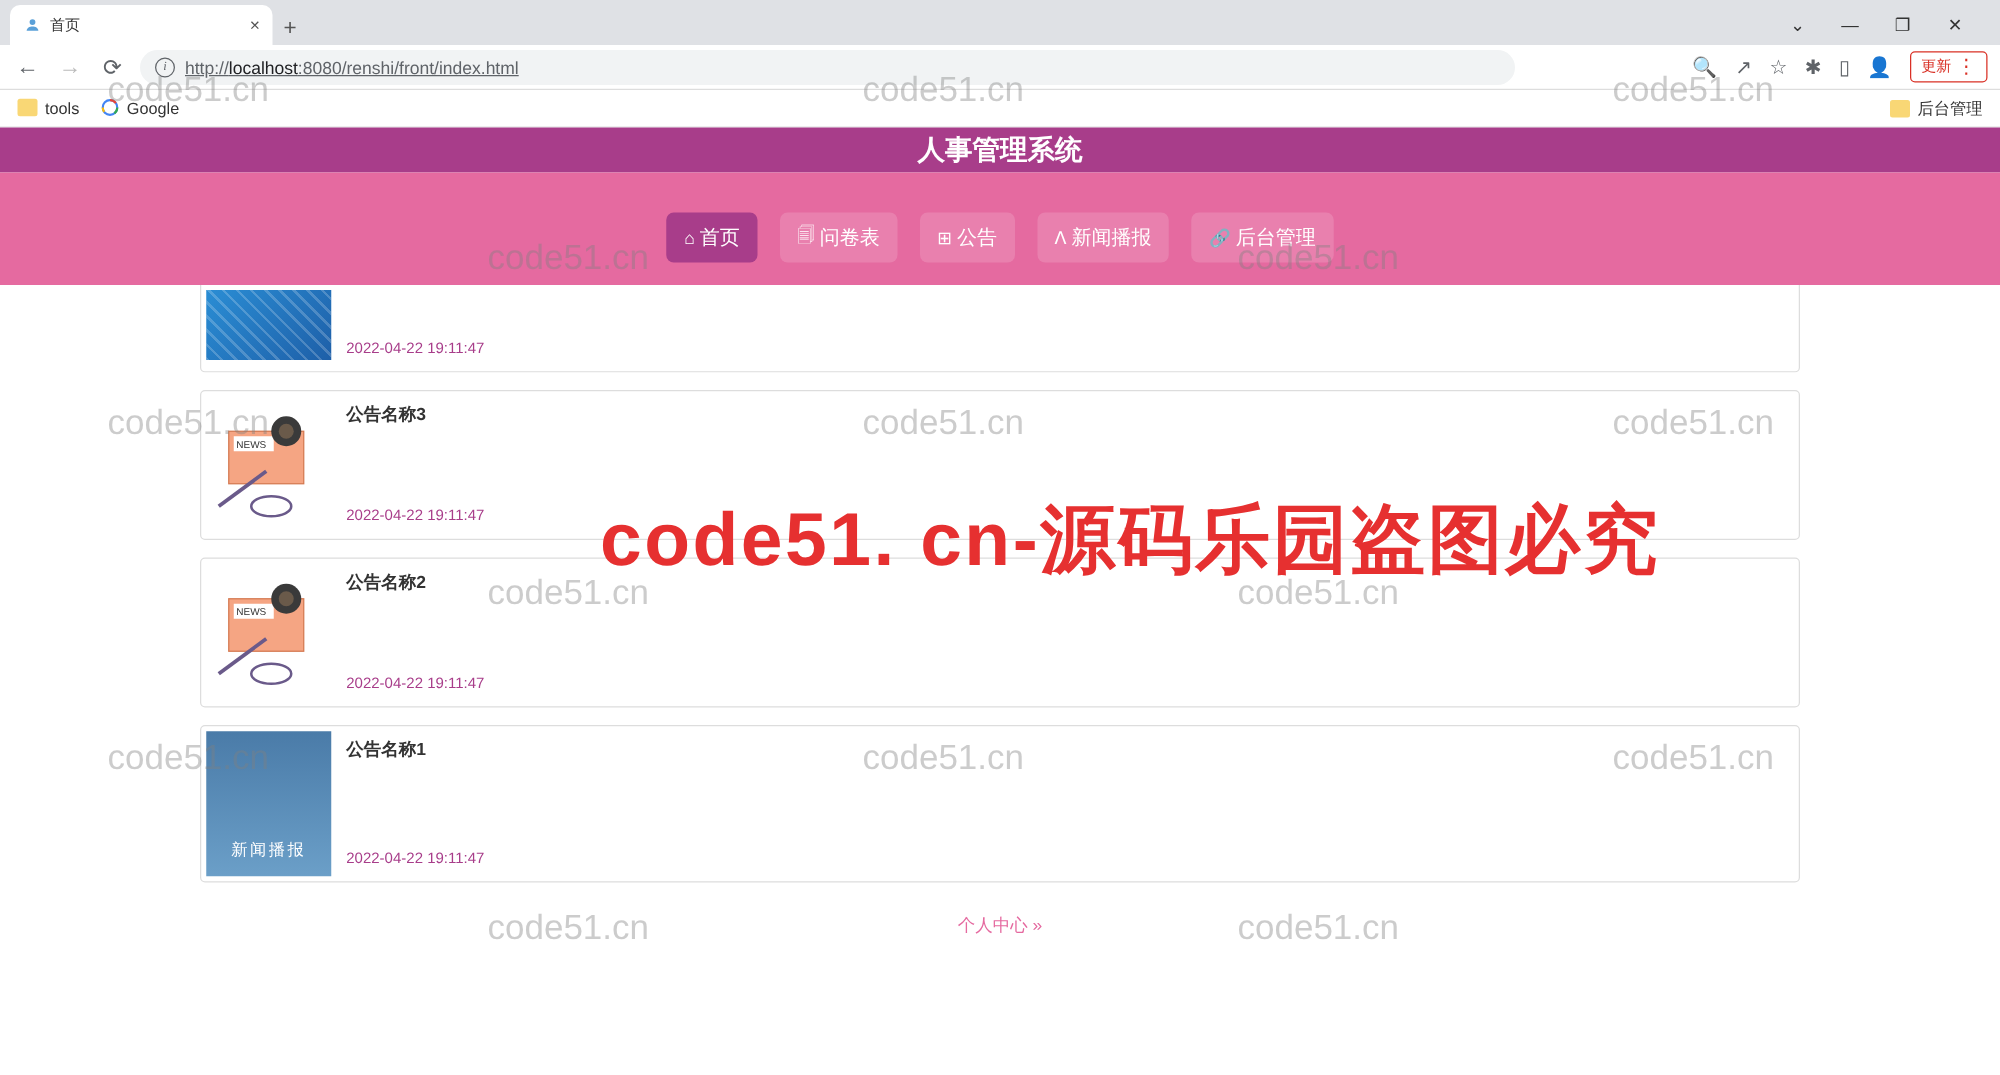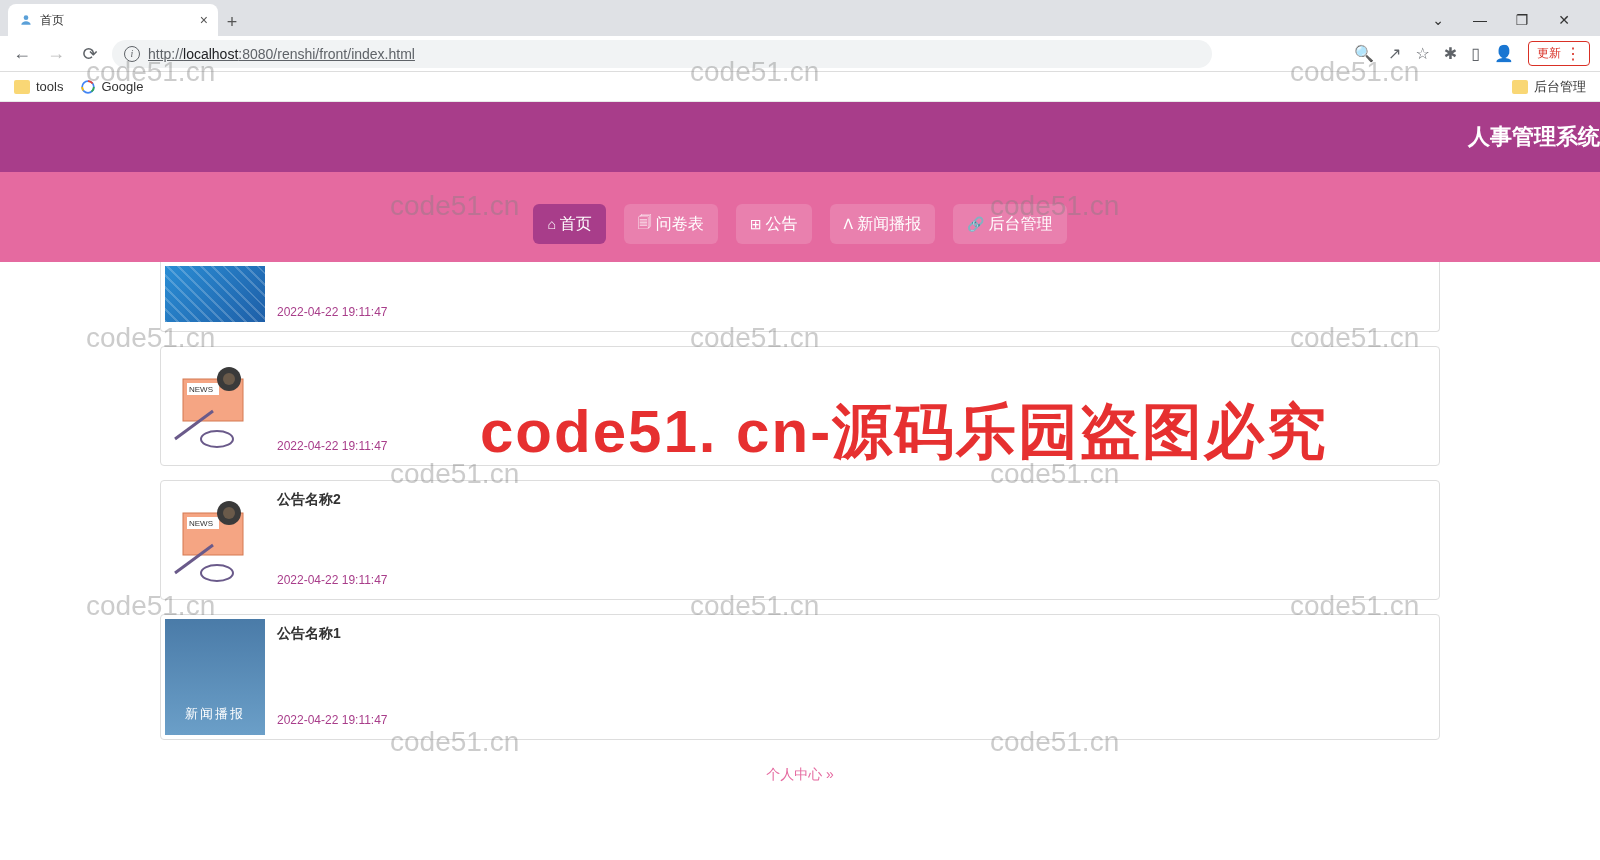--- a/index.html
+++ b/index.html
@@ -24,27 +24,27 @@
     .url-bar { flex: 1; display: flex; align-items: center; background: #f1f3f4; border-radius: 20px; height: 28px; padding: 0 12px; font-size: 14px; color: #5f6368; gap: 8px; max-width: 1100px; }
     .url-bar .info-icon { width: 16px; height: 16px; border: 1.5px solid #5f6368; border-radius: 50%; display: flex; align-items: center; justify-content: center; font-size: 10px; font-family: serif; font-style: italic; }
     .url-bar .url-text { color: #5f6368; text-decoration: underline; }
     .url-bar .url-text .host { color: #202124; }
     .toolbar-right { margin-left: auto; display: flex; align-items: center; gap: 14px; }
     .toolbar-icon { color: #5f6368; font-size: 16px; cursor: pointer; }
     .update-btn { border: 1px solid #d93025; color: #d93025; border-radius: 4px; padding: 3px 8px; font-size: 12px; display: flex; align-items: center; gap: 4px; cursor: pointer; }
     .update-btn .dots { font-size: 16px; line-height: 1; }
     
     .bookmark-bar { background: #fff; height: 30px; display: flex; align-items: center; padding: 0 14px; gap: 18px; font-size: 13px; color: #333; border-bottom: 1px solid #e8e8e8; }
-    .bookmark-item { display: flex; align-items: flex-end; gap: 6px; cursor: pointer; }
+    .bookmark-item { display: flex; align-items: flex-start; gap: 6px; cursor: pointer; }
     .folder-icon { width: 16px; height: 14px; background: #f9d775; border-radius: 2px; }
     .google-icon { width: 14px; height: 14px; }
     .bookmark-right { margin-left: auto; display: flex; align-items: center; gap: 6px; }
     
     
-    .page-header { background: #a83d8a; color: #fff; text-align: right; padding: 20px 0; font-size: 22px; font-weight: bold; }
+    .page-header { background: #a83d8a; color: #fff; text-align: center; padding: 3px 0; font-size: 22px; font-weight: bold; }
     .nav-banner { background: #e56aa0; padding: 32px 0 18px 0; display: flex; justify-content: center; gap: 18px; }
     .nav-item { color: #fff; padding: 8px 14px; border-radius: 6px; font-size: 16px; display: flex; align-items: center; gap: 4px; cursor: pointer; background: rgba(255,255,255,0.15); }
     .nav-item.active { background: #a83d8a; }
     .nav-icon { font-size: 14px; }
     
     .content { padding: 0 160px; background: #fff; }
     .card { border: 1px solid #ddd; border-radius: 4px; margin-bottom: 14px; display: flex; padding: 4px; gap: 12px; min-height: 70px; }
     .card.first { border-top: none; border-radius: 0 0 4px 4px; }
     .card-img { width: 100px; flex-shrink: 0; display: flex; align-items: center; justify-content: center; }
     .card-img.tech { background: linear-gradient(135deg, #2a8dd4, #1e5fa8); height: 56px; }
@@ -172,20 +172,21 @@
           <rect x="18" y="28" width="60" height="42" fill="#f5a583" stroke="#d47850"></rect>
           <rect x="22" y="32" width="32" height="12" fill="#fff"></rect>
           <text x="24" y="41" font-size="8" fill="#333">NEWS</text>
           <circle cx="64" cy="28" r="12" fill="#3a3a3a"></circle>
           <circle cx="64" cy="28" r="6" fill="#6a5a4a"></circle>
           <line x1="10" y1="88" x2="48" y2="60" stroke="#6a5a8a" stroke-width="3"></line>
           <ellipse cx="52" cy="88" rx="16" ry="8" fill="none" stroke="#6a5a8a" stroke-width="2"></ellipse>
         </svg>
     </div>
     <div class="card-body">
+      <div class="card-title">公告名称3</div>
       <div class="card-time">2022-04-22 19:11:47</div>
     </div>
   </div>
 
   <div class="card">
     <div class="card-img">
       <svg class="news-illust" viewBox="0 0 100 110">
           <rect x="18" y="28" width="60" height="42" fill="#f5a583" stroke="#d47850"></rect>
           <rect x="22" y="32" width="32" height="12" fill="#fff"></rect>
           <text x="24" y="41" font-size="8" fill="#333">NEWS</text>

